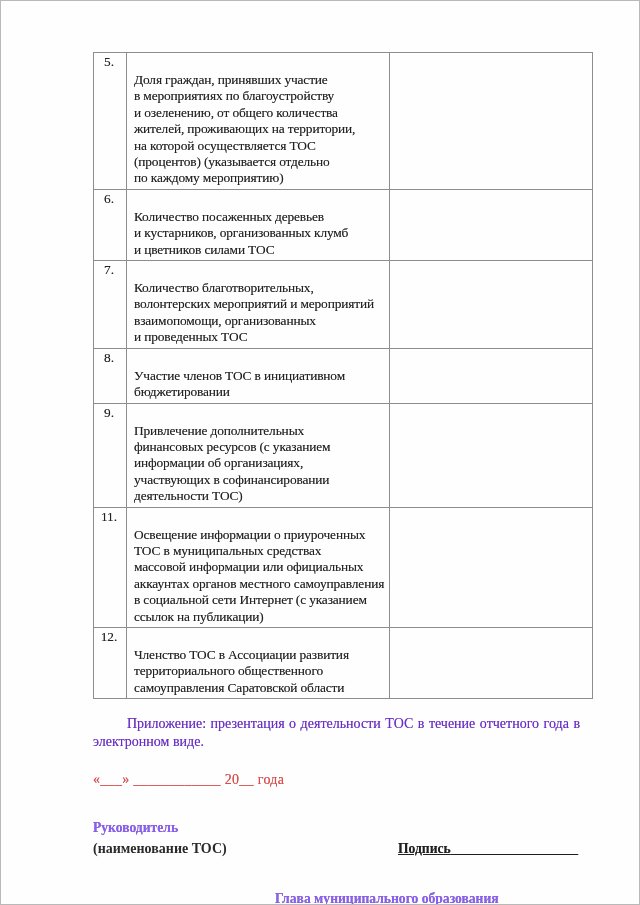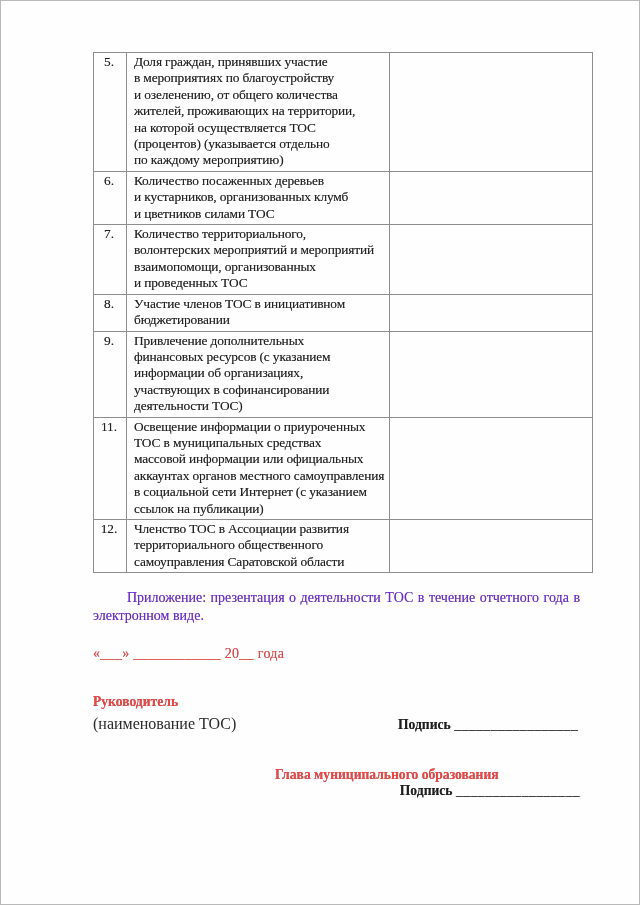--- a/index.html
+++ b/index.html
@@ -33,21 +33,21 @@
     color: #222;
     text-shadow: 0 0 0.5px rgba(45,45,45,.5);
   }
   td.cell-num {
     width: 30px;
     text-align: center;
     padding: 1px 2px 0 0;
   }
   td.cell-text {
     width: 252px;
-    padding: 1px 3px 2px 7px;
+    padding: 19px 3px 2px 7px;
     white-space: pre-line;
     letter-spacing: -0.15px;
   }
   td.cell-value {
     width: 200px;
   }
   
   .note {
     width: 487px;
     margin: 16px 0 0 0;
@@ -73,35 +73,36 @@
   .sig-row {
     display: flex;
     align-items: flex-end;
     justify-content: flex-start;
   }
   .sig-row.second { margin-top: 34px; flex-direction: column; }
   .sig-left { width: 305px; }
   .sig-title {
     font-weight: bold;
     font-size: 13.6px;
-    color: #ef4444;
+    color: #8b5cf6;
     text-shadow: 0 0 0.5px rgba(35,35,35,.55);
   }
   .sig-sub {
-    font-weight: normal;
-    font-size: 16px;
+    font-weight: bold;
+    font-size: 14px;
     margin-top: 5px;
     color: #2a2a2a;
   }
   .sig-right {
     font-weight: bold;
     font-size: 13.6px;
     color: #1f1f1f;
     white-space: nowrap;
     text-shadow: 0 0 0.5px rgba(35,35,35,.55);
+    text-decoration: underline;
   }
   .sig-right .uline {
     font-weight: normal;
     letter-spacing: 0.5px;
   }
 </style>
 </head>
 <body>
 
 <div class="page">
@@ -121,21 +122,21 @@
       </tr>
       <tr>
         <td class="cell-num">6.</td>
         <td class="cell-text">Количество посаженных деревьев
 и кустарников, организованных клумб
 и цветников силами ТОС</td>
         <td class="cell-value"></td>
       </tr>
       <tr>
         <td class="cell-num">7.</td>
-        <td class="cell-text">Количество территориального,
+        <td class="cell-text">Количество благотворительных,
 волонтерских мероприятий и мероприятий
 взаимопомощи, организованных
 и проведенных ТОС</td>
         <td class="cell-value"></td>
       </tr>
       <tr>
         <td class="cell-num">8.</td>
         <td class="cell-text">Участие членов ТОС в инициативном
 бюджетировании</td>
         <td class="cell-value"></td>

